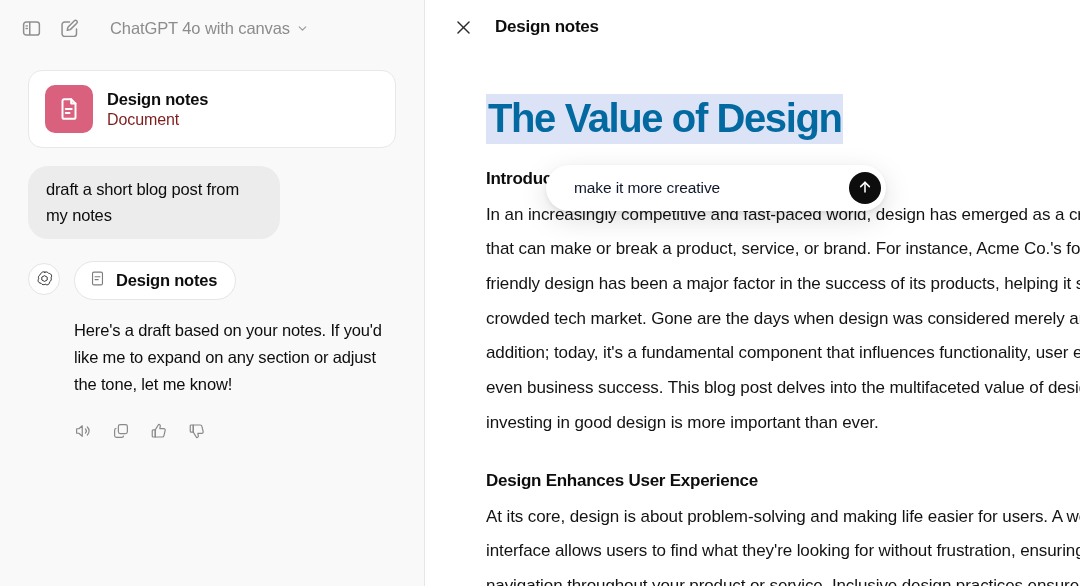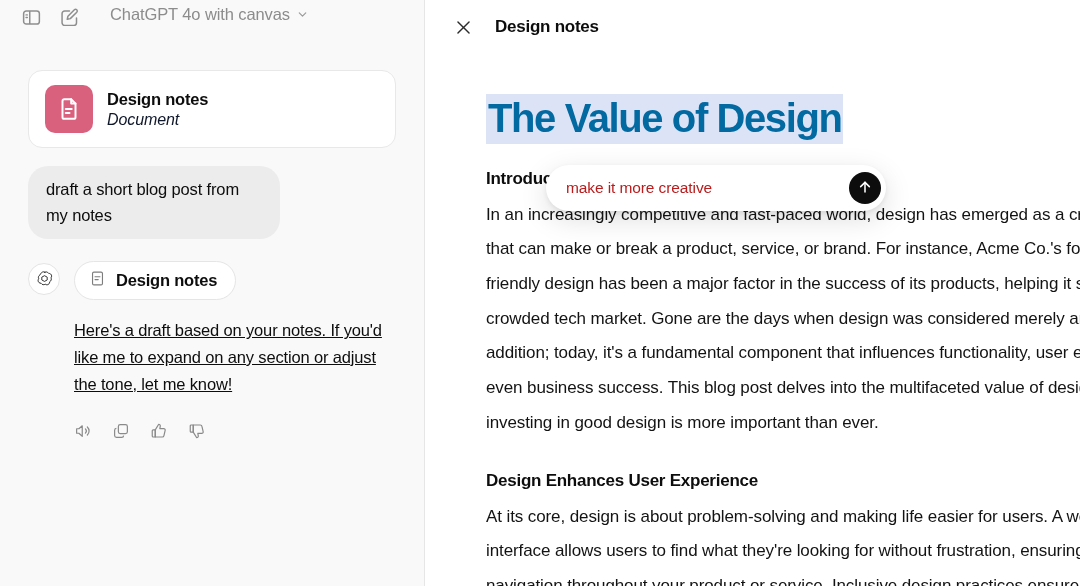--- a/index.html
+++ b/index.html
@@ -20,21 +20,21 @@
     background: #f9f9f9;
     border-right: 1px solid #e6e6e6;
     position: relative;
     flex: 0 0 425px;
     overflow: hidden;
   }
 
   .chat-topbar {
     height: 56px;
     display: flex;
-    align-items: flex-start;
+    align-items: center;
     padding: 0 14px;
     gap: 4px;
   }
   .icon-btn {
     width: 34px; height: 34px;
     display: flex; align-items: center; justify-content: center;
     border-radius: 7px;
     cursor: pointer;
     color: #8e8e8e;
     background: transparent;
@@ -75,21 +75,21 @@
     border-radius: 10px;
     background: #d9617e;
     display: flex; align-items: center; justify-content: center;
     flex: 0 0 48px;
   }
   .doc-meta { display: flex; flex-direction: column; gap: 2px; }
   .doc-title {
     font-size: 16.5px; font-weight: 700; color: #0d0d0d;
     letter-spacing: -0.2px;
   }
-  .doc-sub { font-size: 16px; color: #0f172a; letter-spacing: -0.1px; font-style: italic; }
+  .doc-sub { font-size: 16px; color: #7f1d1d; letter-spacing: -0.1px; }
 
   .user-row { display: flex; justify-content: flex-start; margin-top: 18px; }
   .user-bubble {
     background: #ececec;
     color: #0d0d0d;
     border-radius: 20px;
     padding: 11px 18px;
     font-size: 16.5px;
     line-height: 1.55;
     max-width: 252px;
@@ -120,21 +120,20 @@
     letter-spacing: -0.2px;
   }
 
   .assistant-text {
     margin-top: 17px;
     font-size: 16.5px;
     line-height: 1.62;
     color: #0d0d0d;
     letter-spacing: -0.15px;
     max-width: 330px;
-    text-decoration: underline;
   }
 
   .actions { display: flex; gap: 8px; margin-top: 19px; margin-left: -6px; }
   .act {
     width: 30px; height: 30px;
     display: flex; align-items: center; justify-content: center;
     border-radius: 6px; cursor: pointer; color: #8a8a8a;
   }
 
   
@@ -211,22 +210,23 @@
     padding: 0 5px 0 20px;
     z-index: 20;
   }
   .popup-input {
     flex: 1;
     border: none;
     outline: none;
     background: transparent;
     font-family: "Liberation Sans", sans-serif;
     font-size: 15.5px;
-    color: #b91c1c;
+    color: #0f172a;
     letter-spacing: -0.1px;
+    margin-left: 8px;
   }
   .popup-input::placeholder { color: #9e9e9e; }
   .send-btn {
     width: 32px; height: 32px; flex: 0 0 32px;
     border-radius: 50%;
     background: #0d0d0d;
     display: flex; align-items: center; justify-content: center;
     cursor: pointer;
     border: none;
   }

